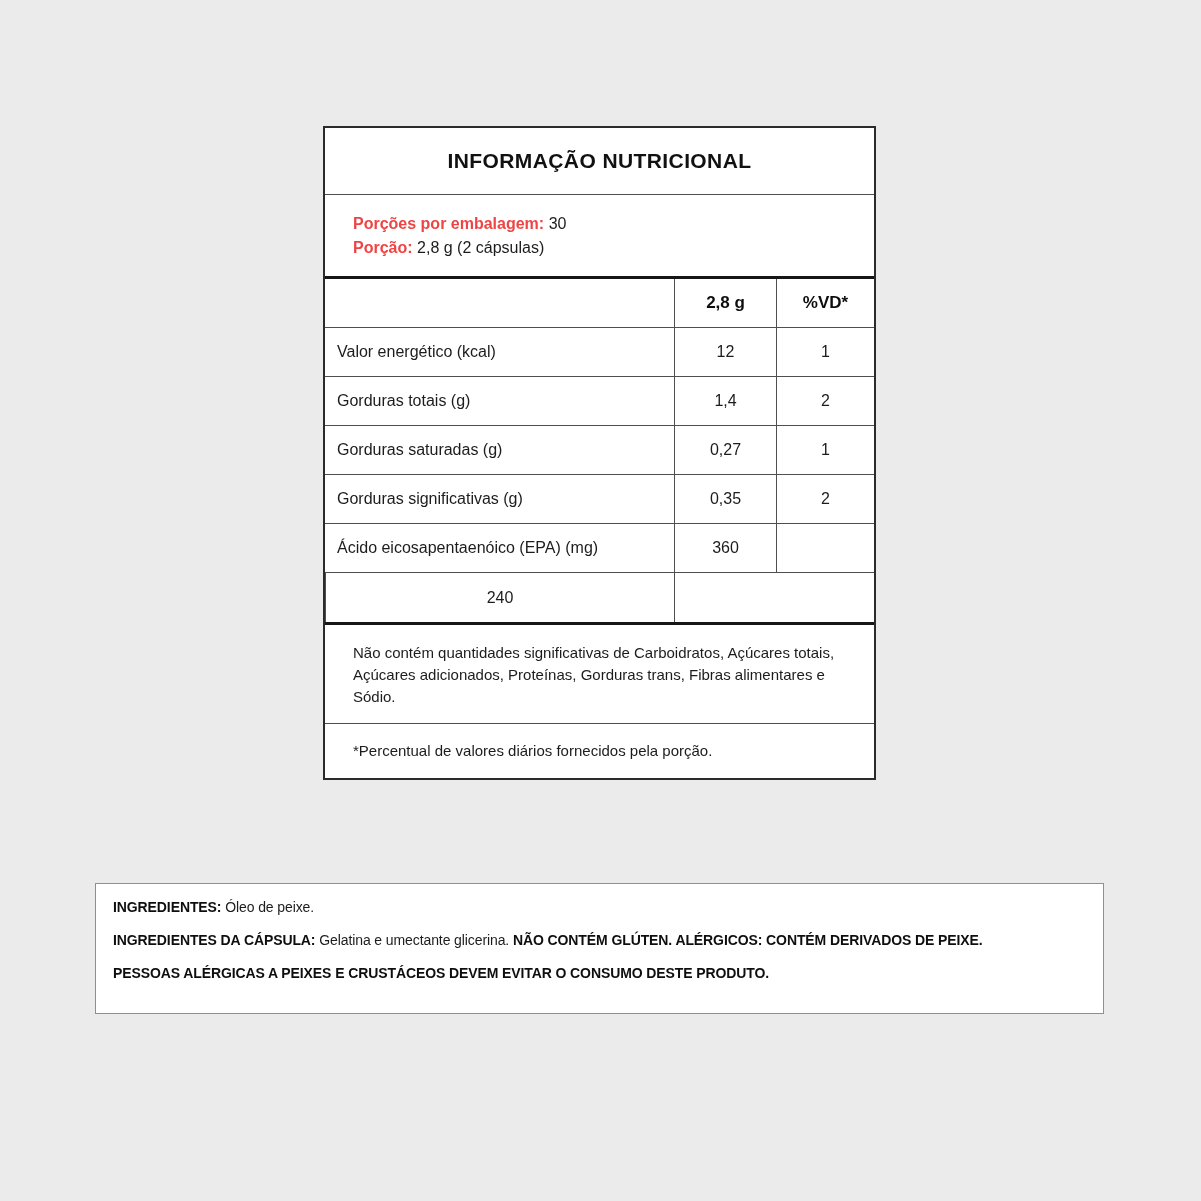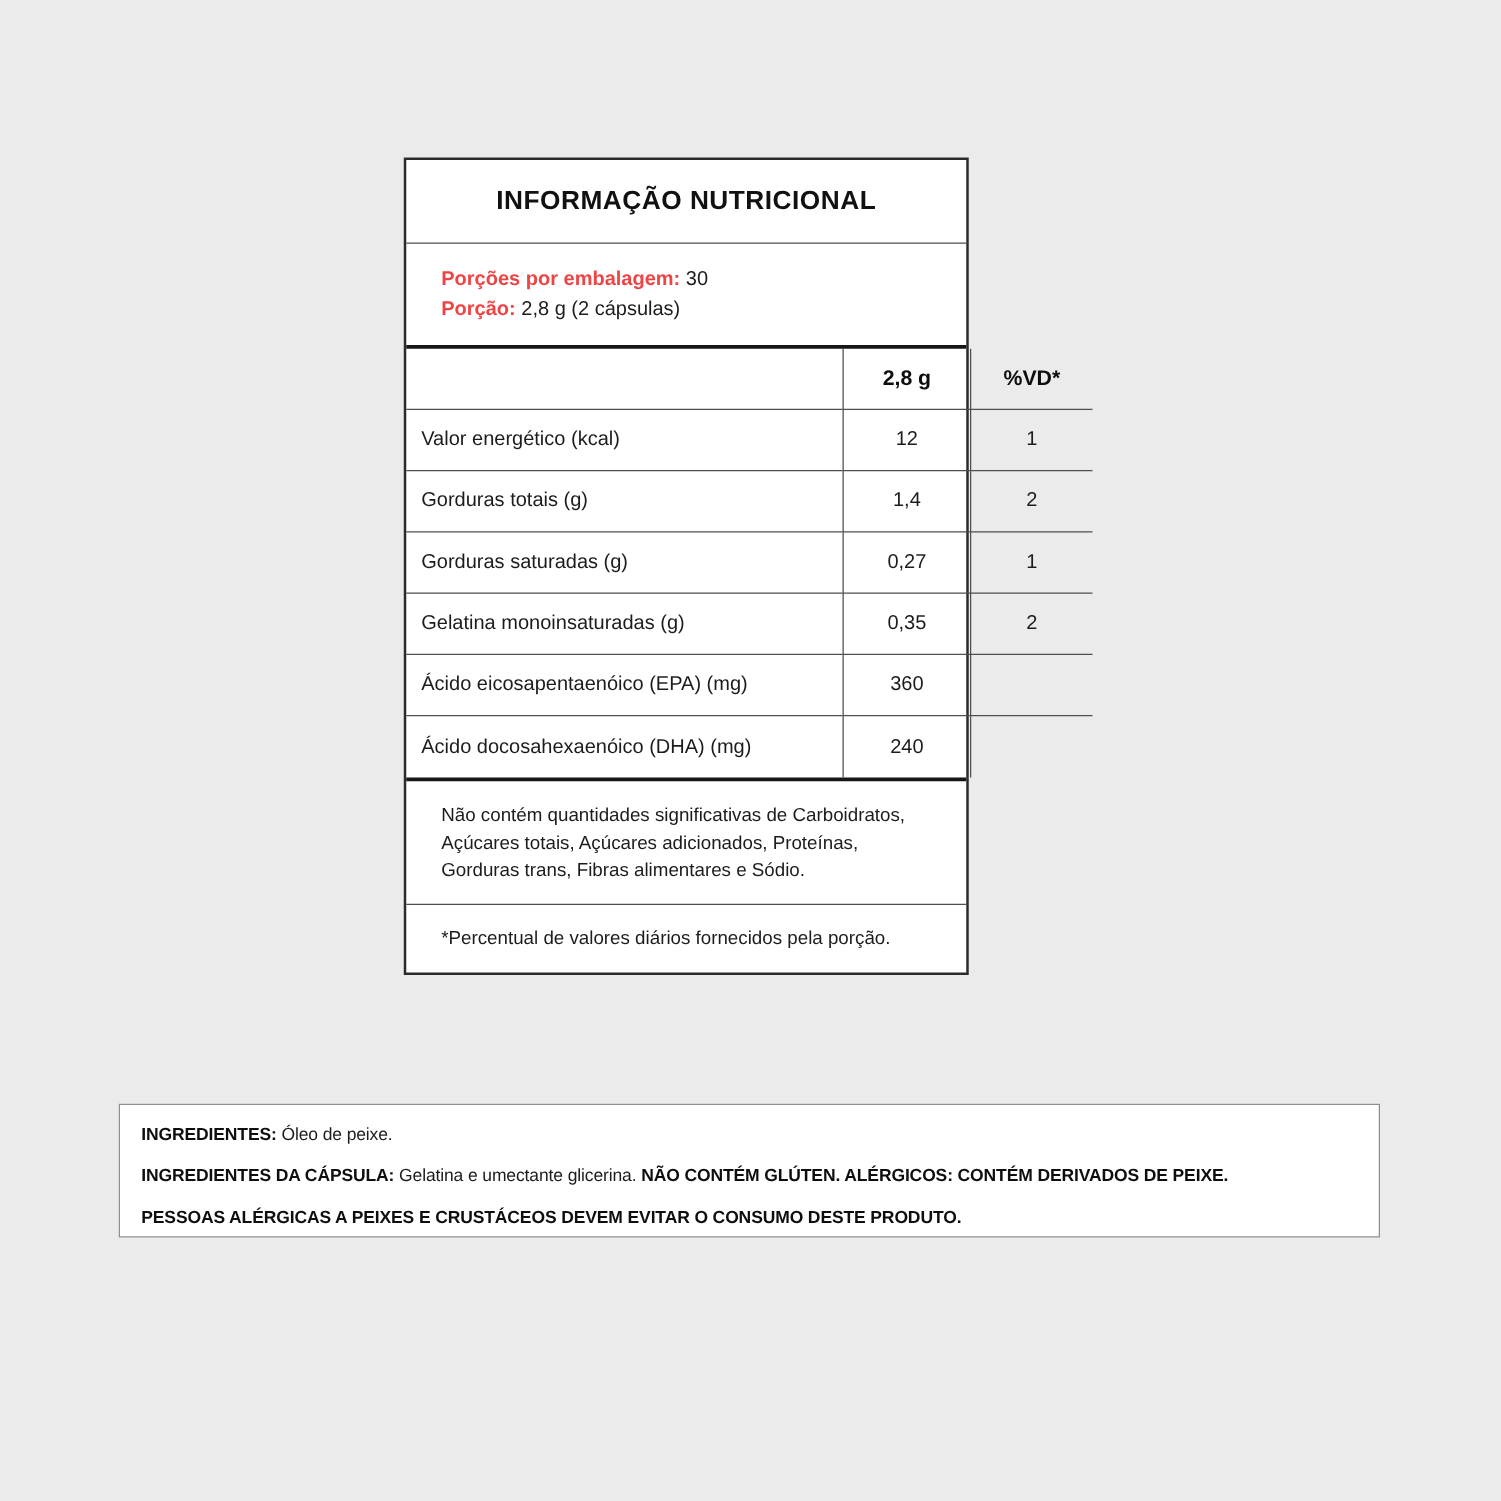--- a/index.html
+++ b/index.html
@@ -10,21 +10,21 @@
     font-family: "Liberation Sans", sans-serif;
     color: #1c1c1c;
     position: relative;
     -webkit-font-smoothing: antialiased;
   }
 
   
   .nutri-table {
     position: absolute;
     left: 323px; top: 126px;
-    width: 452px;
+    width: 553px;
     background: #ffffff;
     border: 2px solid #2b2b2b;
   }
   .nt-title {
     height: 67px;
     display: flex; align-items: center; justify-content: center;
     border-bottom: 1px solid #4f4f4f;
     font-size: 21px; font-weight: bold; letter-spacing: 0.4px;
     color: #111;
   }
@@ -59,21 +59,21 @@
   }
   .nt-note2 {
     padding: 17px 28px 17px 28px;
     font-size: 15px; line-height: 20px;
   }
 
   
   .ingredients {
     position: absolute;
     left: 95px; top: 883px;
-    width: 1009px; height: 107px;
+    width: 1009px; height: 131px;
     background: #ffffff;
     border: 1px solid #8f8f8f;
     padding: 13px 8px 0 17px;
     font-size: 14px; line-height: 20px;
     letter-spacing: -0.1px;
   }
   .ingredients p { margin: 0 0 13px 0; white-space: nowrap; }
   .ingredients b { color: #0e0e0e; }
 </style>
 </head>
@@ -114,34 +114,33 @@
       <div class="cell num">2</div>
     </div>
 
     <div class="nt-grid">
       <div class="cell label">Gorduras saturadas (g)</div>
       <div class="cell num">0,27</div>
       <div class="cell num">1</div>
     </div>
 
     <div class="nt-grid">
-      <div class="cell label">Gelatina monoinsaturadas (g)</div>
+      <div class="cell label">Gorduras significativas (g)</div>
       <div class="cell num">0,35</div>
       <div class="cell num">2</div>
     </div>
 
 
     <div class="nt-grid">
       <div class="cell label">Ácido eicosapentaenóico (EPA) (mg)</div>
       <div class="cell num">360</div>
       <div class="cell num"></div>
     </div>
 
     <div class="nt-grid last">
-      <div class="cell label">Ácido docosahexaenóico (DHA) (mg)</div>
       <div class="cell num">240</div>
       <div class="cell num"></div>
     </div>
 
     <div class="nt-note1">Não contém quantidades significativas de Carboidratos, Açúcares totais, Açúcares adicionados, Proteínas, Gorduras trans, Fibras alimentares e Sódio.</div>
 
     <div class="nt-note2">*Percentual de valores diários fornecidos pela porção.</div>
 
   </section>
 

